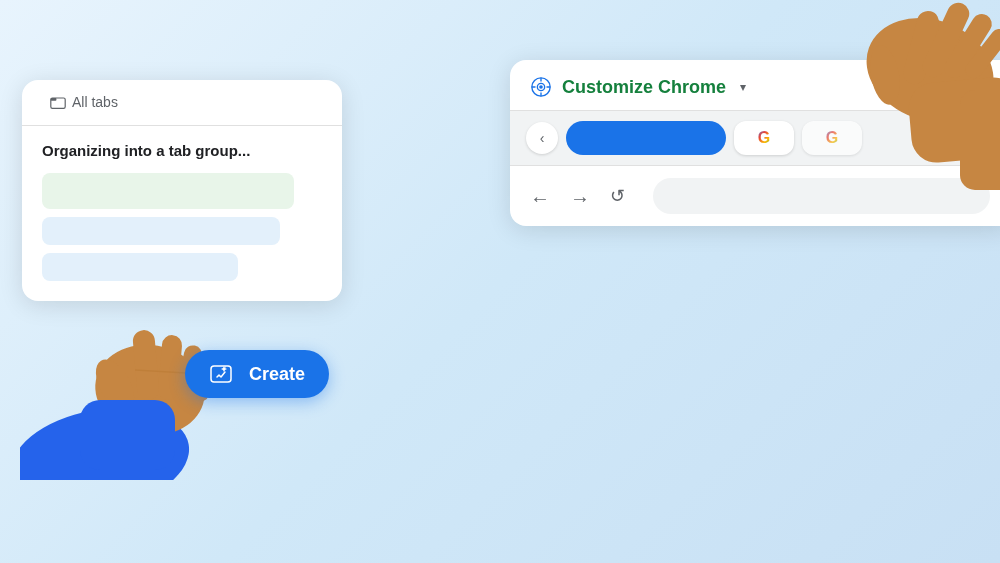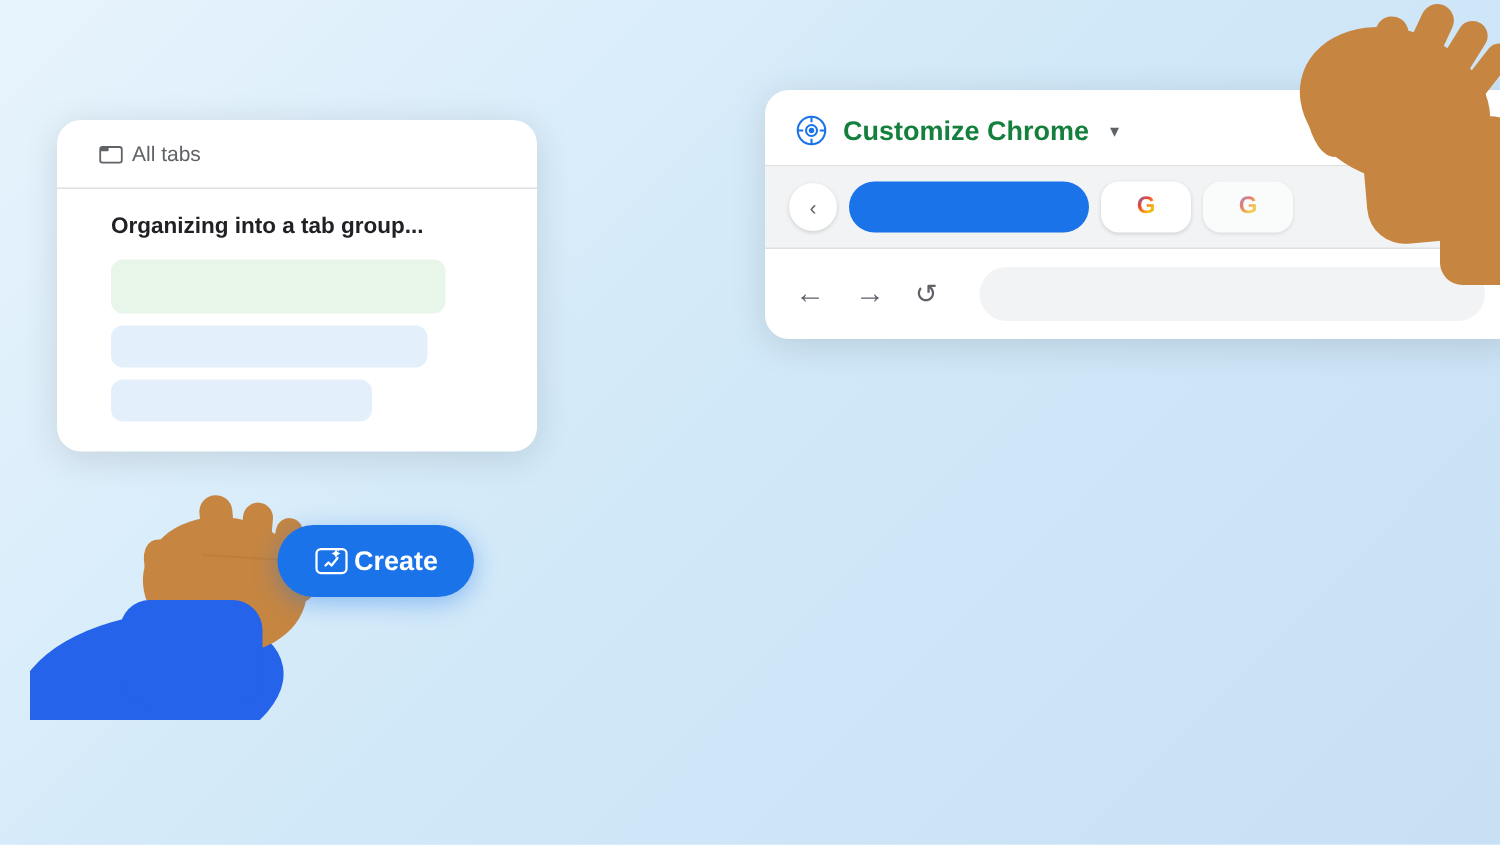--- a/index.html
+++ b/index.html
@@ -16,21 +16,21 @@
     .scene {
       width: 1000px;
       height: 563px;
       position: relative;
       background: linear-gradient(135deg, #e8f4fd 0%, #d0e8f8 50%, #c8e0f4 100%);
     }
 
     
     .left-panel {
       position: absolute;
-      left: 38px;
+      left: 22px;
       top: 80px;
       width: 320px;
       background: white;
       border-radius: 16px;
       box-shadow: 0 4px 24px rgba(0,0,0,0.12);
       padding: 0;
       overflow: hidden;
       z-index: 10;
     }
 
@@ -57,21 +57,21 @@
       color: #1a73e8;
       border-bottom: 2px solid #1a73e8;
     }
 
     .tab-icon {
       width: 16px;
       height: 16px;
     }
 
     .panel-body {
-      padding: 16px 36px 20px;
+      padding: 16px 20px 20px;
     }
 
     .organizing-text {
       font-size: 15px;
       font-weight: 600;
       color: #202124;
       margin-bottom: 14px;
     }
 
     .content-block {
@@ -233,21 +233,21 @@
       left: 185px;
       top: 350px;
       background: #1a73e8;
       color: white;
       border-radius: 50px;
       padding: 12px 24px;
       font-size: 18px;
       font-weight: 600;
       display: flex;
       align-items: center;
-      gap: 3px;
+      gap: 16px;
       z-index: 30;
       box-shadow: 0 4px 16px rgba(26,115,232,0.4);
       cursor: pointer;
     }
 
     .create-icon {
       width: 24px;
       height: 24px;
     }
 

